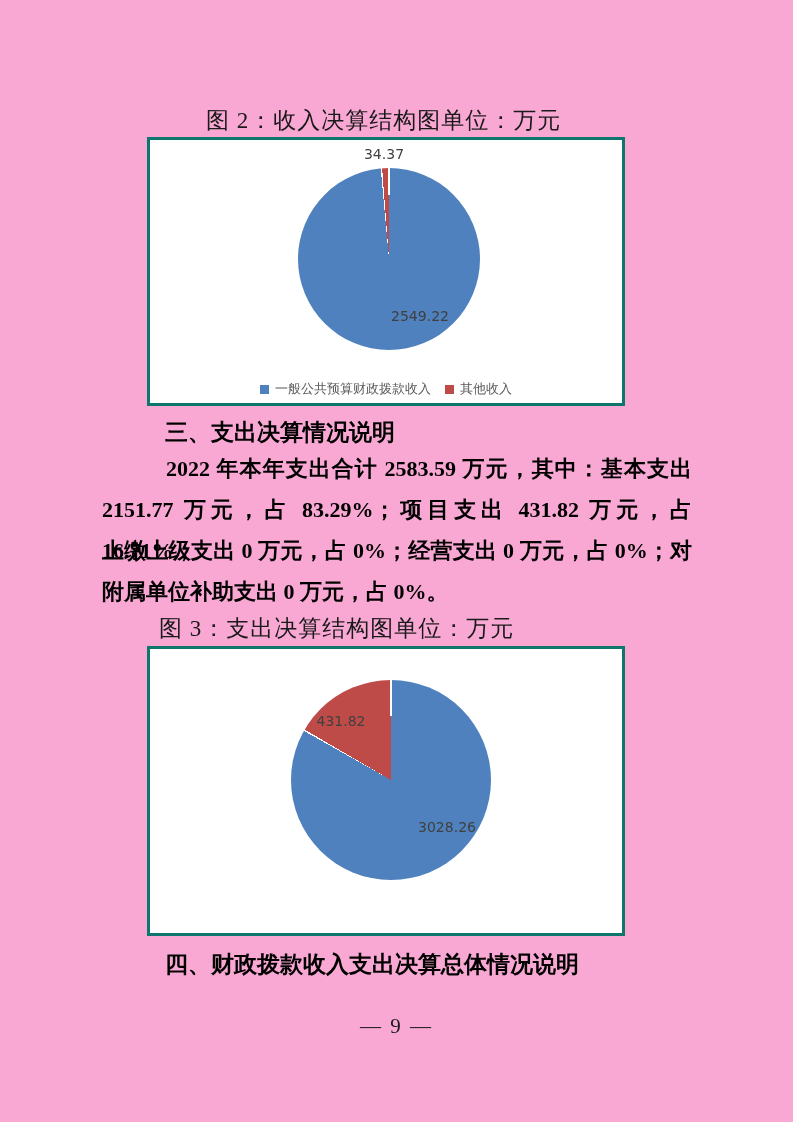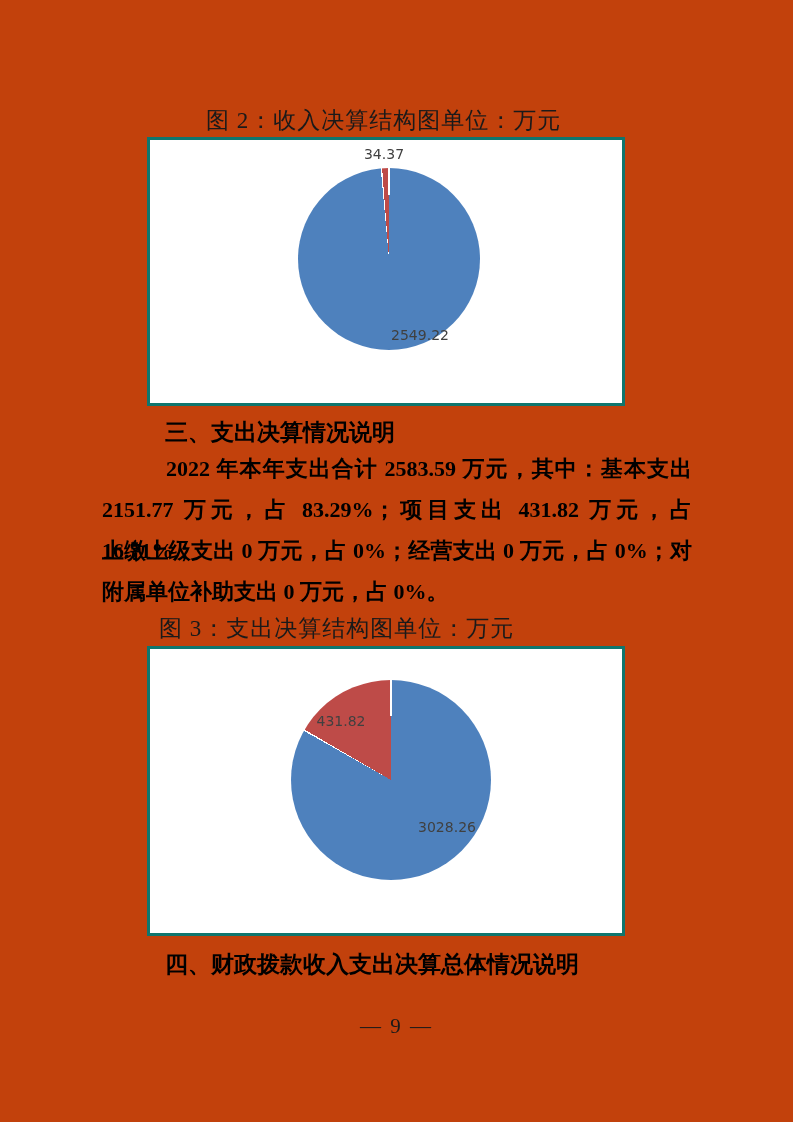--- a/index.html
+++ b/index.html
@@ -1,17 +1,17 @@
 <!DOCTYPE html>
 <html><head>
 <meta charset="utf-8">
 <style>
   html,body{margin:0;padding:0;background:#ffffff;}
   .page{
-    position:relative;width:793px;height:1122px;background:#c2410c;
+    position:relative;width:793px;height:1122px;background:#f9a8d4;
     font-family:"Liberation Serif","DejaVu Serif",serif;color:#000;
     overflow:hidden;
   }
   
   .fig-title{
     position:absolute;font-size:23px;line-height:30px;letter-spacing:1px;
     font-family:"Liberation Serif","DejaVu Serif",serif;color:#1a1a1a;
     white-space:nowrap;
   }
   .t1{left:206px;top:106px;}
@@ -25,21 +25,21 @@
   .box2{top:646px;height:284px;}
   .pie{position:absolute;border-radius:50%;}
   .pie1{left:148px;top:28px;width:182px;height:182px;}
   .pie2{left:141px;top:31px;width:200px;height:200px;}
   .dlabel{
     position:absolute;font-family:"DejaVu Sans","Liberation Sans",sans-serif;
     font-size:14px;color:#404040;text-align:center;width:80px;transform:translateX(-50%);
     white-space:nowrap;
   }
   .l-3437{left:234px;top:6px;}
-  .l-2549{left:270px;top:187px;}
+  .l-2549{left:270px;top:168px;}
   .l-431{left:191px;top:64px;}
   .l-2151{left:297px;top:170px;}
   .legend{
     position:absolute;left:0;width:100%;display:flex;justify-content:center;
     align-items:center;gap:14px;
   }
   .leg1{top:240px;}
   .leg2{top:261px;}
   .leg-item{display:flex;align-items:center;gap:6px;}
   .swatch{width:9px;height:9px;display:inline-block;}
@@ -72,20 +72,30 @@
 <body>
 
 <div class="page">
 
   <div class="fig-title t1">图 2：收入决算结构图单位：万元</div>
 
   <div class="chart-box box1">
     <div class="pie pie1" style="background: conic-gradient(rgb(255, 255, 255) 0deg, rgb(255, 255, 255) 0.45deg, rgb(78, 129, 189) 0.45deg, rgb(78, 129, 189) 354.761deg, rgb(255, 255, 255) 354.761deg, rgb(255, 255, 255) 355.211deg, rgb(255, 255, 255) 355.211deg, rgb(255, 255, 255) 355.661deg, rgb(190, 75, 72) 355.661deg, rgb(190, 75, 72) 359.55deg, rgb(255, 255, 255) 359.55deg, rgb(255, 255, 255) 360deg);"></div>
     <div class="dlabel l-3437">34.37</div>
     <div class="dlabel l-2549">2549.22</div>
+    <div class="legend leg1">
+      <span class="leg-item">
+        <span class="swatch" style="background-color: rgb(78, 129, 189);"></span>
+        <span class="leg-text">一般公共预算财政拨款收入</span>
+      </span>
+      <span class="leg-item">
+        <span class="swatch" style="background-color: rgb(190, 75, 72);"></span>
+        <span class="leg-text">其他收入</span>
+      </span>
+    </div>
   </div>
 
   <div class="heading h3">三、支出决算情况说明</div>
 
   <div class="paragraph">
     <div class="para-line first">2022 年本年支出合计 2583.59 万元，其中：基本支出</div>
     <div class="para-line">2151.77 万元，占 83.29%；项目支出 431.82 万元，占 16.71%；</div>
     <div class="para-line">上缴上级支出 0 万元，占 0%；经营支出 0 万元，占 0%；对</div>
     <div class="para-line lastline">附属单位补助支出 0 万元，占 0%。</div>
   </div>

